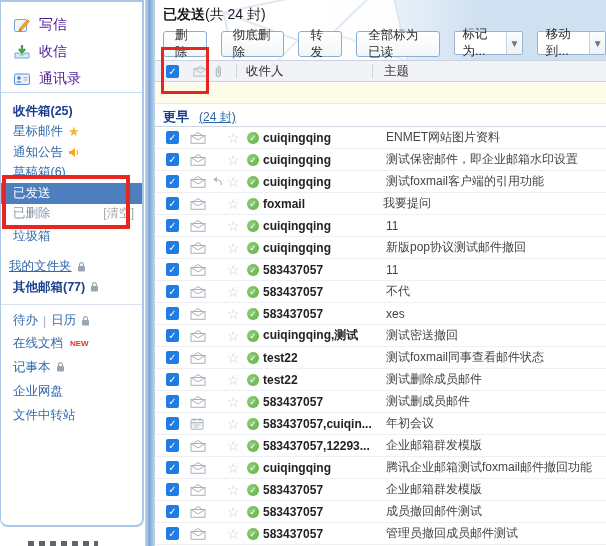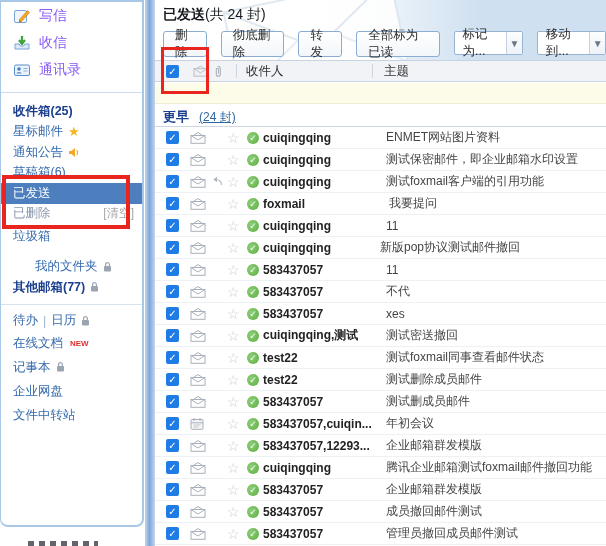--- a/index.html
+++ b/index.html
@@ -3,29 +3,29 @@
 <meta charset="utf-8">
 <style>
   html,body{margin:0;padding:0;}
   body{font-family:"Liberation Sans","DejaVu Sans",sans-serif;background:#fff;}
   .stage{position:relative;width:606px;height:546px;overflow:hidden;background:#fff;}
 
   
   .sidebar{position:absolute;left:0;top:0;width:144px;height:527px;background:#fff;
     border:2px solid #a9c7e7;border-left-width:1px;border-radius:0 0 8px 8px;box-sizing:border-box;}
   .compose{padding:5px 0 4px 12px;border-bottom:1px solid #c9ddf2;}
-  .compose-item{display:flex;align-items:flex-start;gap:8px;height:27px;color:#8b5cf6;font-size:14px;cursor:pointer;}
+  .compose-item{display:flex;align-items:flex-end;gap:8px;height:27px;color:#4c1d95;font-size:14px;cursor:pointer;}
   .nav{padding:8px 0 6px 0;font-size:12.5px;}
   .nav-item{display:flex;align-items:center;gap:5px;height:20.5px;padding-left:12px;color:#3369ad;cursor:pointer;}
   .nav-item.bold{font-weight:bold;color:#1b3f8f;}
   .nav-item.selected{background:#4d7fbe;color:#fff;}
   .nav-item.muted{color:#8b98ad;}
   .nav-item .spacer{flex:1;}
   .empty-link{color:#a7a7a7;font-size:12px;padding-right:8px;}
-  .indent{padding-left:34px;}
+  .indent{padding-left:8px;text-decoration:underline;}
   .sep{border-top:1px solid #d7e2ee;margin:6px 0;}
   .new-badge{color:#e03131;font-size:8px;font-weight:bold;vertical-align:super;margin-left:2px;}
   .bar-divider{position:absolute;left:145px;top:0;width:10px;height:546px;
     background:linear-gradient(90deg,#c3d7ee,#7fa8d9 45%,#c3d7ee);}
 
   
   .main{position:absolute;left:155px;top:0;width:451px;height:546px;}
   .topband{position:absolute;left:0;top:0;width:100%;height:60px;
     background:linear-gradient(90deg,#ffffff 0%,#ffffff 38%,#cfe0f1 72%,#cfe0f1 100%);overflow:hidden;}
   .watermark{position:absolute;left:55px;top:-14px;opacity:.9;}
@@ -349,21 +349,21 @@
 
     <div class="cell" style="left:72px;">
             <span class="star-o">☆</span>
           </div>
     <div class="cell" style="left:92px;">
             <span class="badge">✓</span>
           </div>
     <div class="cell" style="left:108px;">
             <span class="rname">foxmail</span>
           </div>
-    <div class="cell" style="left:234px;">
+    <div class="cell" style="left:228px;">
             <span class="rsubj">我要提问</span>
           </div>
   </div>
 
   <div class="mrow">
     <div class="cell" style="left:11px;">
             <div class="cb">✓</div>
           </div>
     <div class="cell" style="left:35px;">
       <svg width="16" height="13" viewBox="0 0 16 13">
@@ -399,21 +399,21 @@
 
     <div class="cell" style="left:72px;">
             <span class="star-o">☆</span>
           </div>
     <div class="cell" style="left:92px;">
             <span class="badge">✓</span>
           </div>
     <div class="cell" style="left:108px;">
             <span class="rname">cuiqingqing</span>
           </div>
-    <div class="cell" style="left:225px;">
+    <div class="cell" style="left:231px;">
             <span class="rsubj">新版pop协议测试邮件撤回</span>
           </div>
   </div>
 
   <div class="mrow">
     <div class="cell" style="left:11px;">
             <div class="cb">✓</div>
           </div>
     <div class="cell" style="left:35px;">
       <svg width="16" height="13" viewBox="0 0 16 13">

